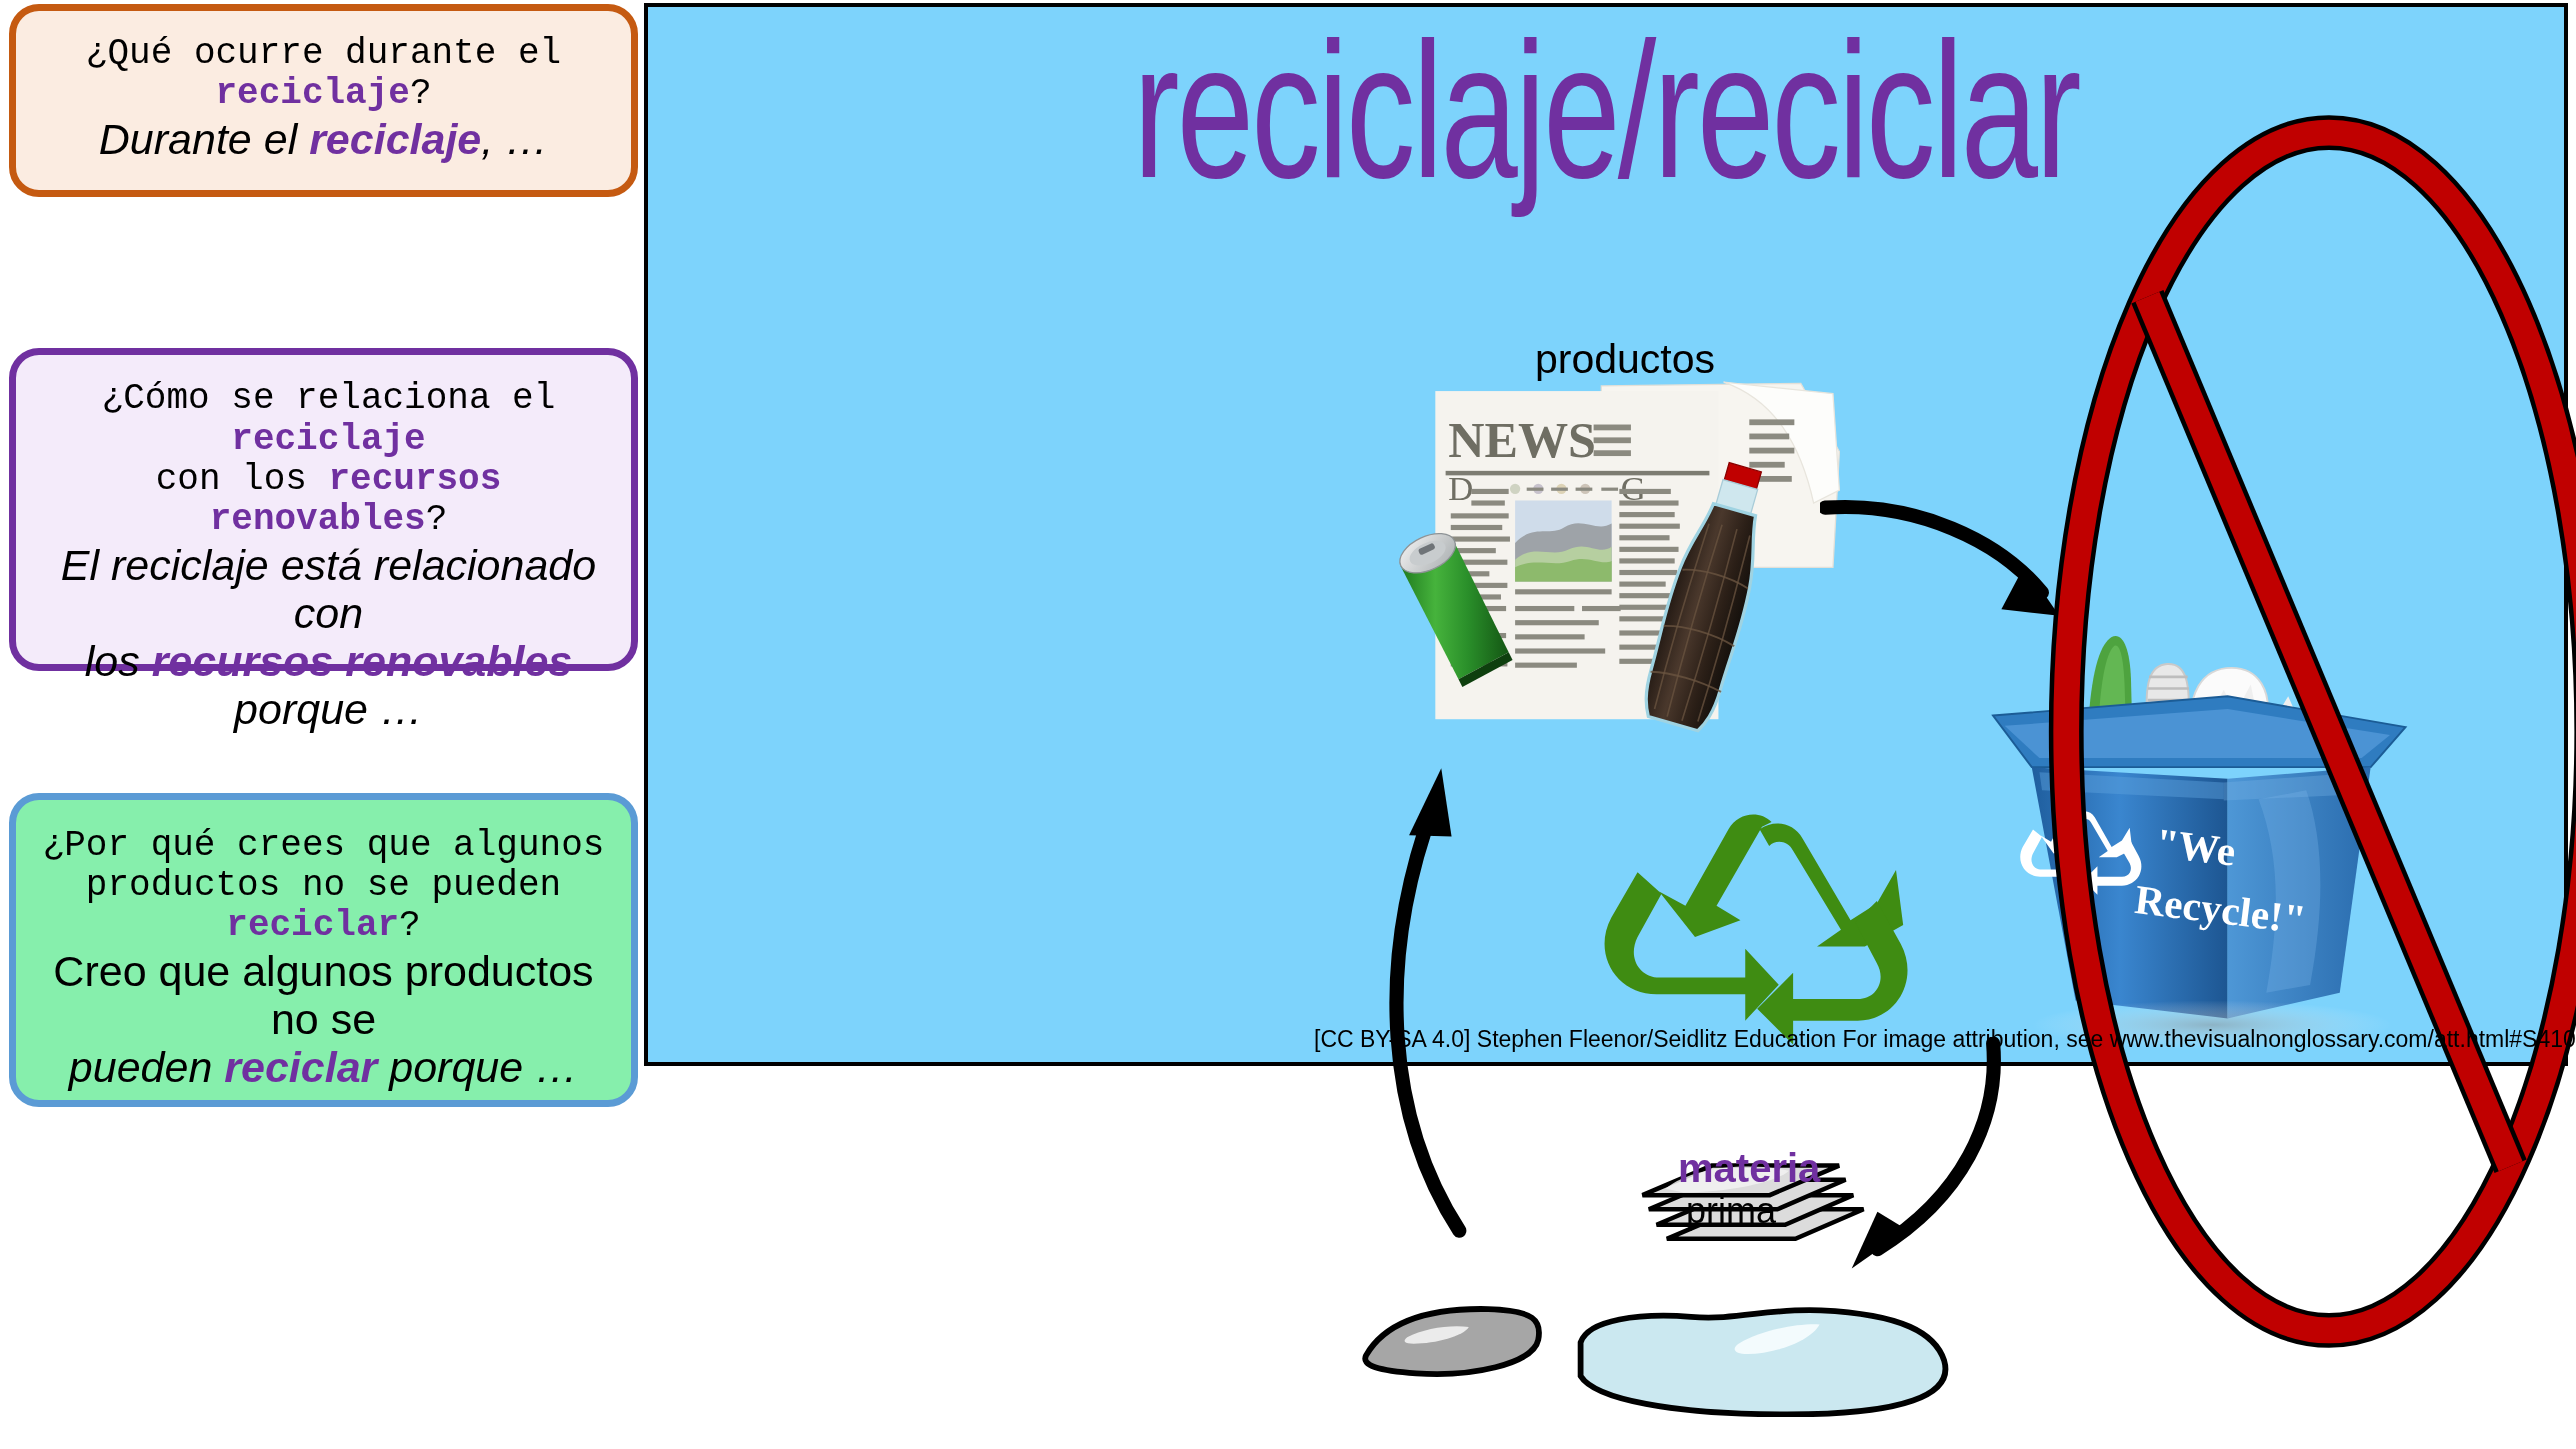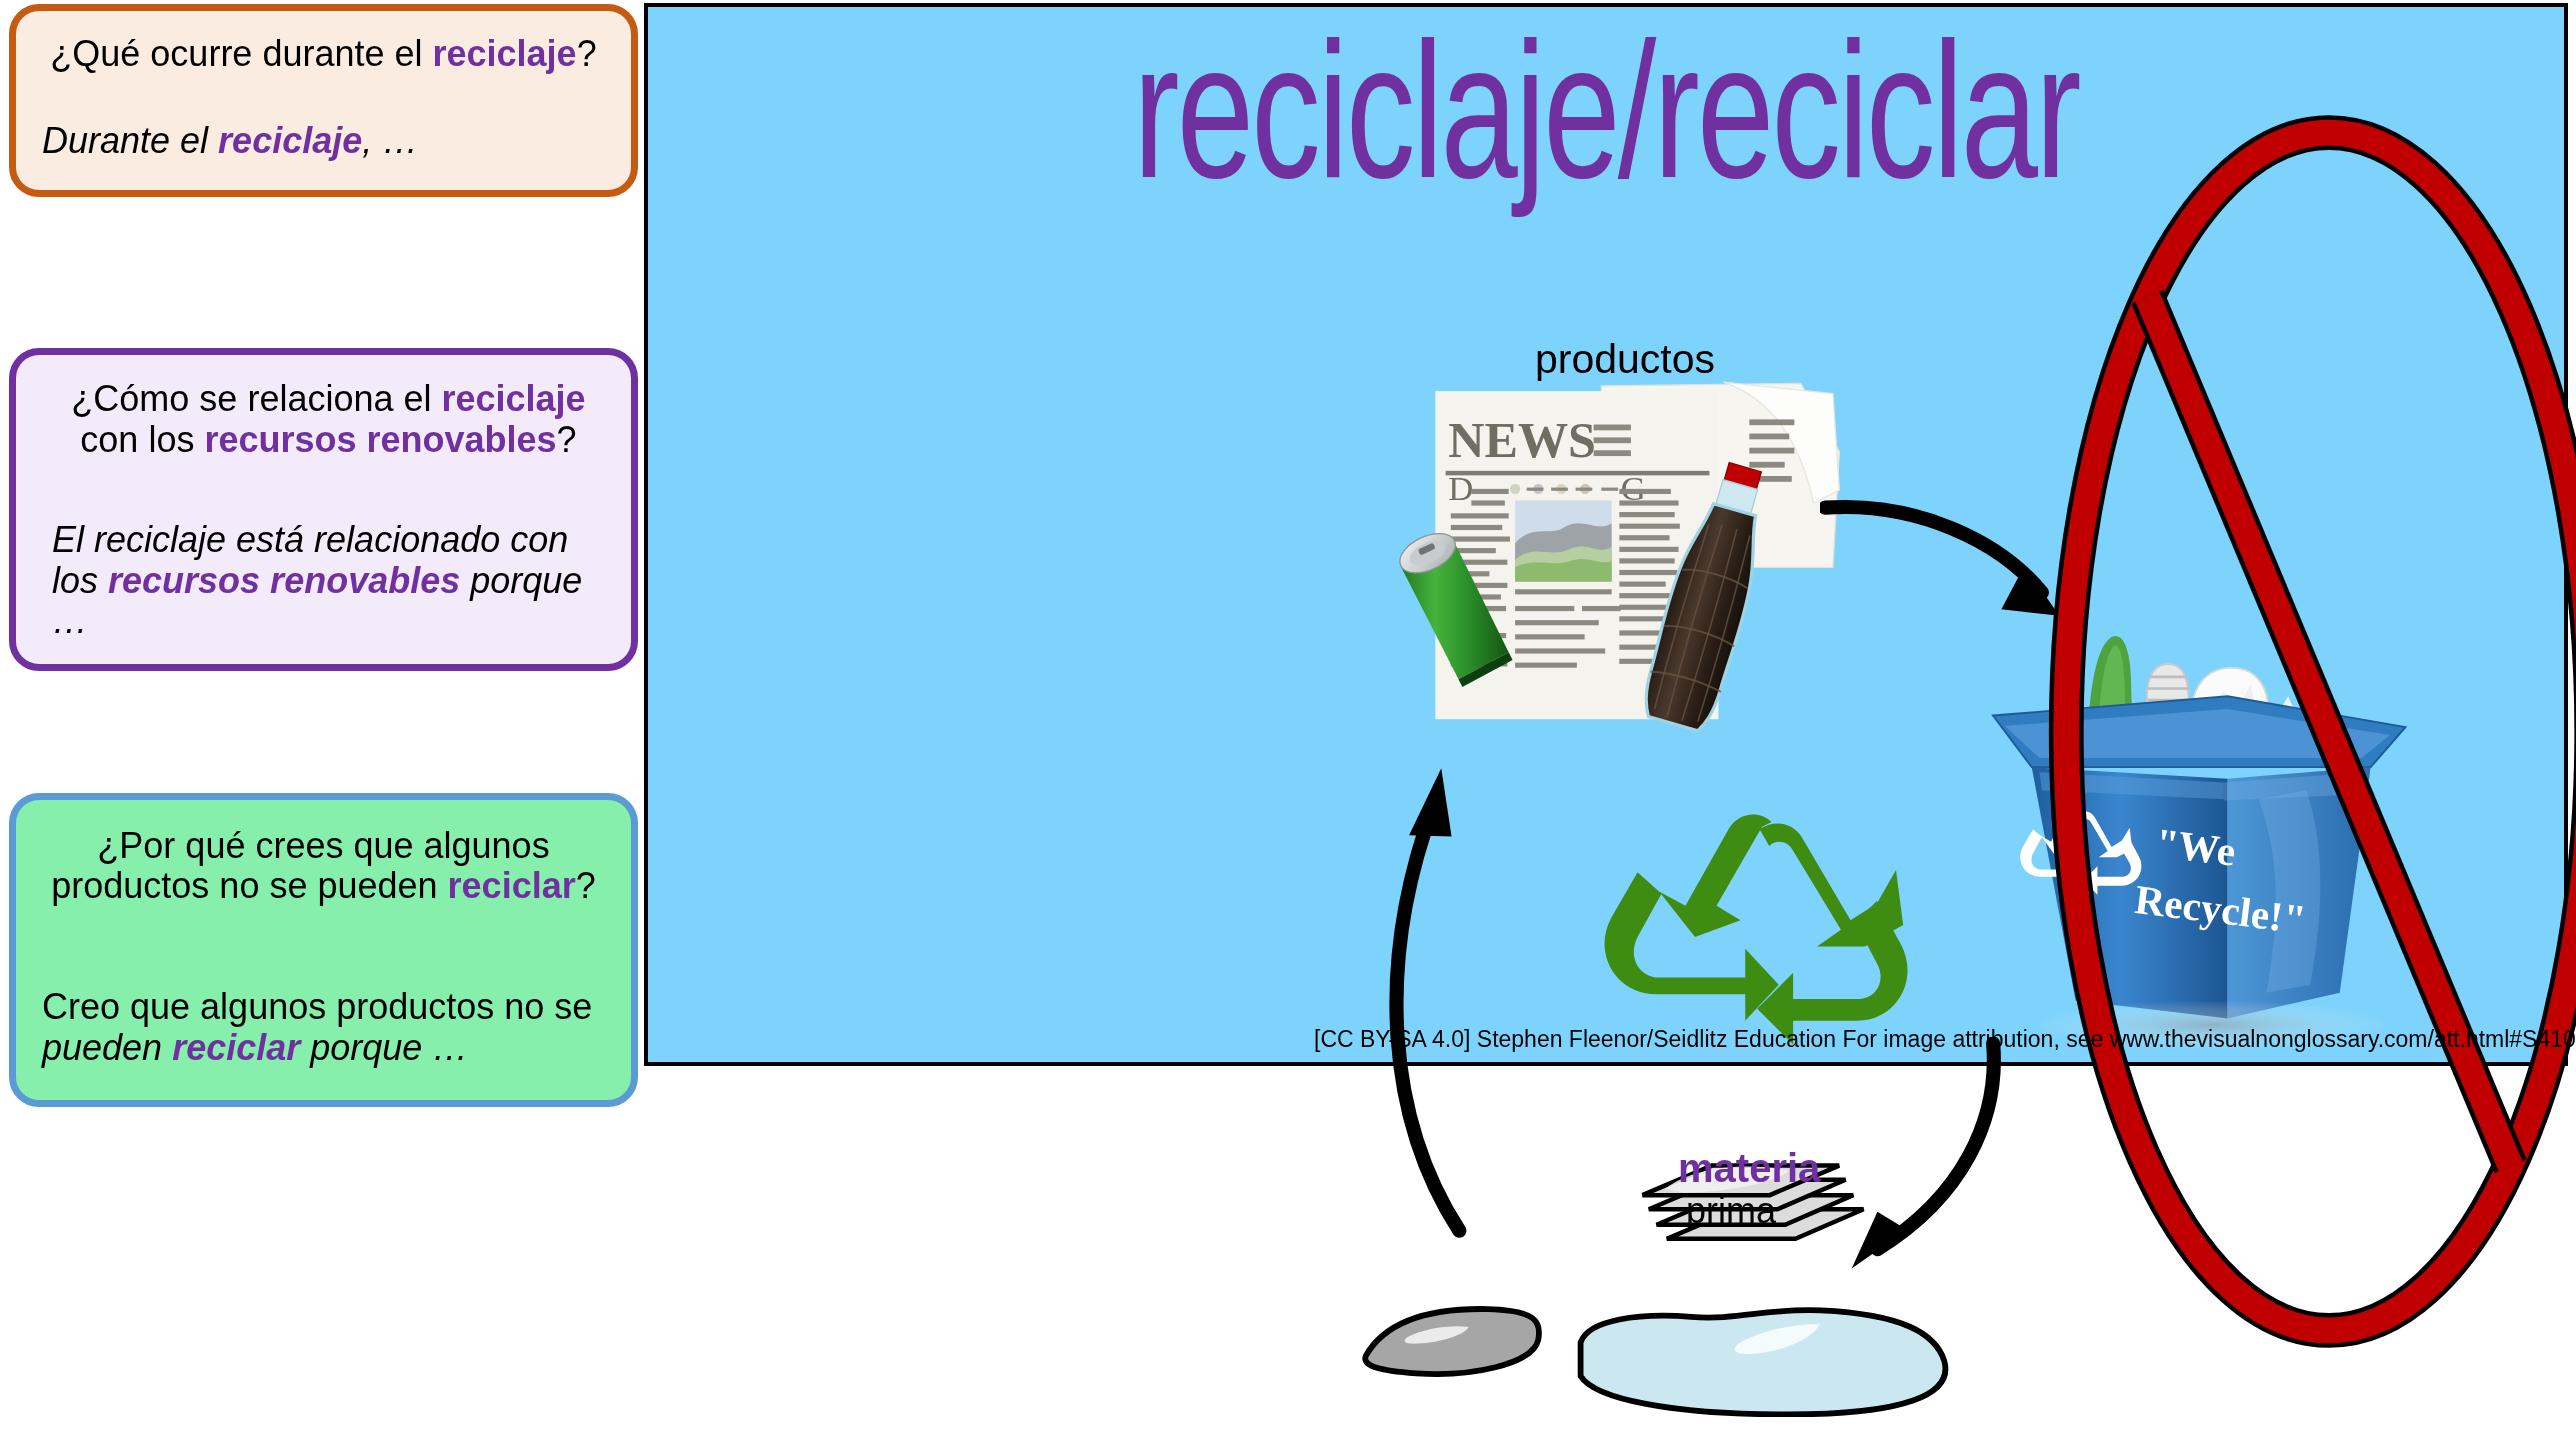--- a/index.html
+++ b/index.html
@@ -5,22 +5,22 @@
   html,body{margin:0;padding:0;background:#fff;}
   body{width:2576px;height:1449px;font-family:"Liberation Sans",sans-serif;overflow:hidden;}
   #page{position:relative;width:2576px;height:1449px;background:#fff;}
 
   
   #sidebar{position:absolute;left:0;top:0;width:644px;height:1449px;background:#fff;}
 
   .qbox{position:absolute;box-sizing:border-box;border-radius:30px;padding:16.7px 26px;
         display:flex;flex-direction:column;justify-content:space-between;}
   .qbox .q{font-size:36px;line-height:1.12;color:#000;text-align:center;
-           font-family:Liberation Sans, sans-serif;font-stretch:condensed;}
-  .qbox .a{font-size:36px;line-height:1.12;color:#000;text-align:left;font-style:italic;}
+           font-family:Liberation Mono, monospace;font-stretch:condensed;}
+  .qbox .a{font-size:43px;line-height:1.12;color:#000;text-align:center;font-style:italic;}
   .kw{color:#7030a0;font-weight:bold;}
   .kwi{color:#7030a0;font-weight:bold;font-style:italic;}
 
   #qbox-1{left:9px;top:3.9px;width:629px;height:193px;background:#fbece1;
           border:7px solid #c55a11;}
   #qbox-1 .q{margin-top:6.4px;}
   #qbox-1 .a{margin-bottom:11.6px;}
 
   #qbox-2{left:9px;top:348px;width:629px;height:323px;background:#f4ebfa;
           border:7px solid #7030a0;padding-left:36px;}

